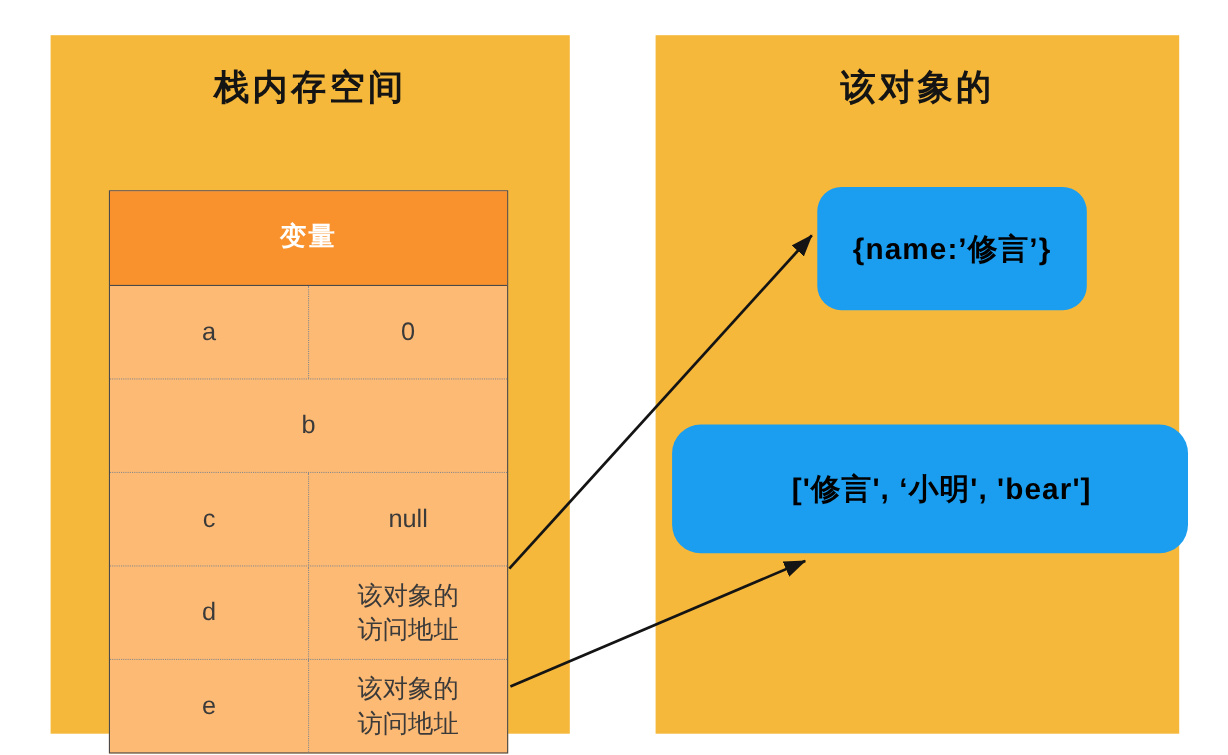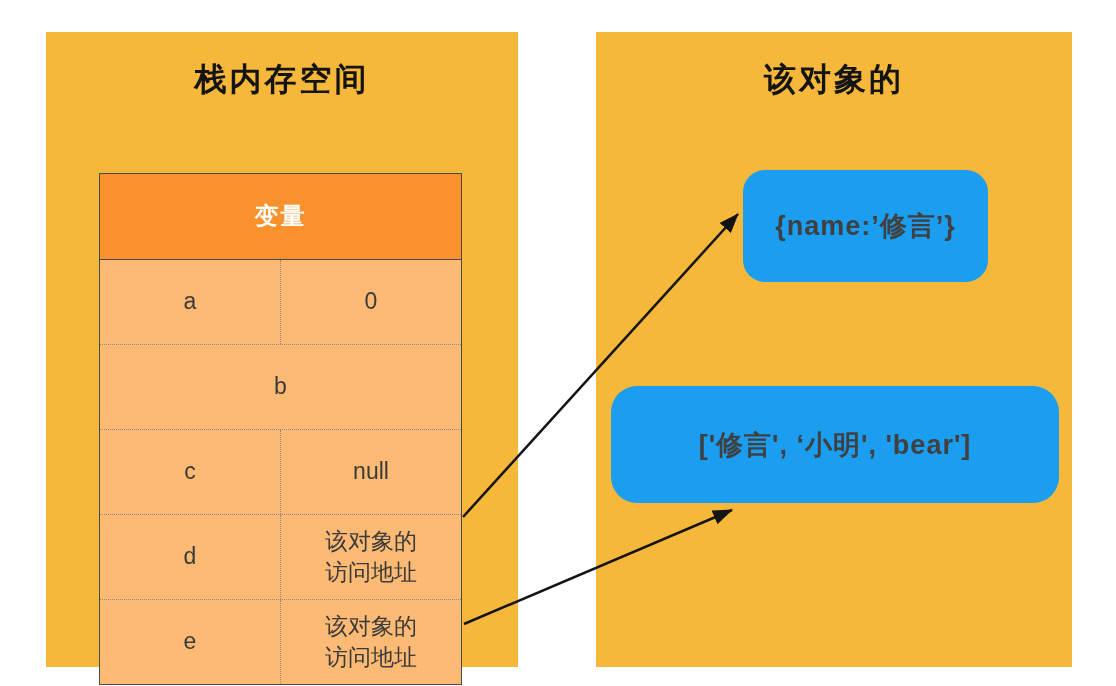--- a/index.html
+++ b/index.html
@@ -54,31 +54,31 @@
     color: #3a3a3a;
     line-height: 1.35;
   }
   .t-head .t-cell { color: #ffffff; font-weight: bold; font-size: 24px; letter-spacing: 2px; }
   .t-head .t-cell + .t-cell { border-left: 1.5px solid #4a4a4a; }
   .t-body .t-cell + .t-cell { border-left: 1px dotted #8a8a8a; }
   
   .heap-box {
     position: absolute;
     background: #1B9DF0;
-    color: #404040;
+    color: #000000;
     font-weight: bold;
     display: flex;
     align-items: center;
     justify-content: center;
     text-align: right;
     font-size: 27px;
     letter-spacing: 1px;
   }
   .heap-box-object { left: 147px; top: 138px; width: 245px; height: 112px; border-radius: 22px; }
-  .heap-box-array  { left: 15px;  top: 354px; width: 448px; height: 117px; border-radius: 26px; }
+  .heap-box-array  { left: 15px;  top: 354px; width: 448px; height: 117px; border-radius: 26px; padding-left: 21px; }
   
   .arrows-overlay {
     position: absolute;
     left: 0; top: 0;
     width: 1116px; height: 686px;
     pointer-events: none;
   }
 </style>
 </head>
 <body>

